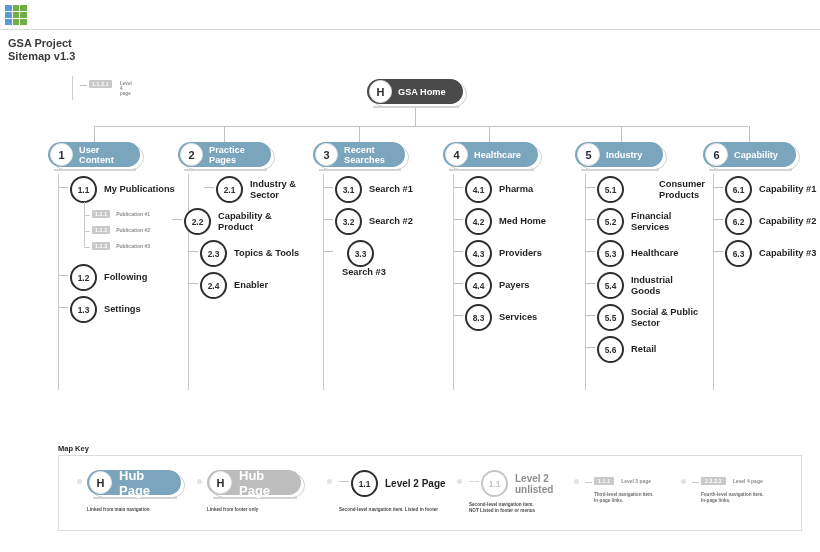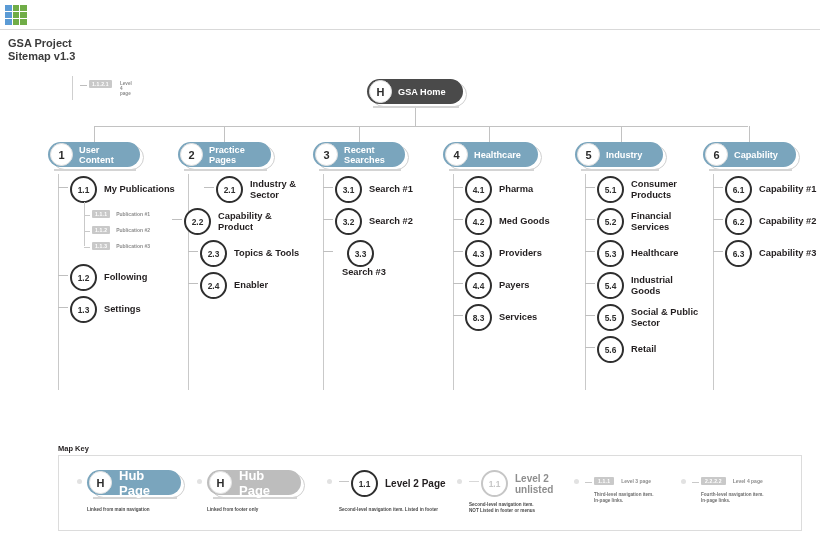--- a/index.html
+++ b/index.html
@@ -252,21 +252,21 @@
     <div class="pillbar" style="left: 449px; top: 169px; width: 85px;"></div>
     <div class="colline" style="left: 453px; top: 174px; height: 216px;"></div>
     <div class="n2" style="left: 465px; top: 176px;">
       <div class="tick"></div>
       <div class="circ">4.1</div>
       <div class="lbl">Pharma</div>
     </div>
     <div class="n2" style="left: 465px; top: 208px;">
       <div class="tick"></div>
       <div class="circ">4.2</div>
-      <div class="lbl">Med Goods</div>
+      <div class="lbl">Med Home</div>
     </div>
     <div class="n2" style="left: 465px; top: 240px;">
       <div class="tick"></div>
       <div class="circ">4.3</div>
       <div class="lbl">Providers</div>
     </div>
     <div class="n2" style="left: 465px; top: 272px;">
       <div class="tick"></div>
       <div class="circ">4.4</div>
       <div class="lbl">Payers</div>
@@ -279,21 +279,21 @@
     <div class="ln vline" style="left: 621px; top: 126px; height: 16px;"></div>
     <div class="pill blue" style="left: 575px; top: 142px; width: 88px;">
       <div class="shadow"></div>
       <div class="body">
         <div class="num">5</div>
         <div class="txt">Industry</div>
       </div>
     </div>
     <div class="pillbar" style="left: 581px; top: 169px; width: 78px;"></div>
     <div class="colline" style="left: 585px; top: 174px; height: 216px;"></div>
-    <div class="n2" style="left: 597px; top: 176px;">
+    <div class="n2" style="left: 597px; top: 176px; gap: 28px;">
       <div class="tick"></div>
       <div class="circ">5.1</div>
       <div class="lbl">Consumer<br>Products</div>
     </div>
     <div class="n2" style="left: 597px; top: 208px;">
       <div class="tick"></div>
       <div class="circ">5.2</div>
       <div class="lbl">Financial<br>Services</div>
     </div>
     <div class="n2" style="left: 597px; top: 240px;">

